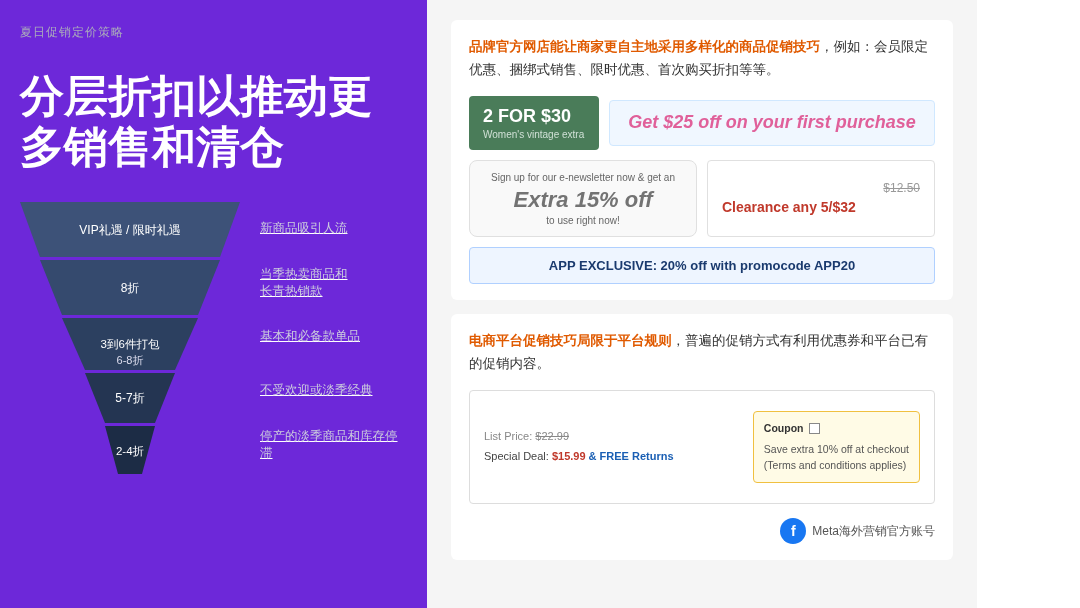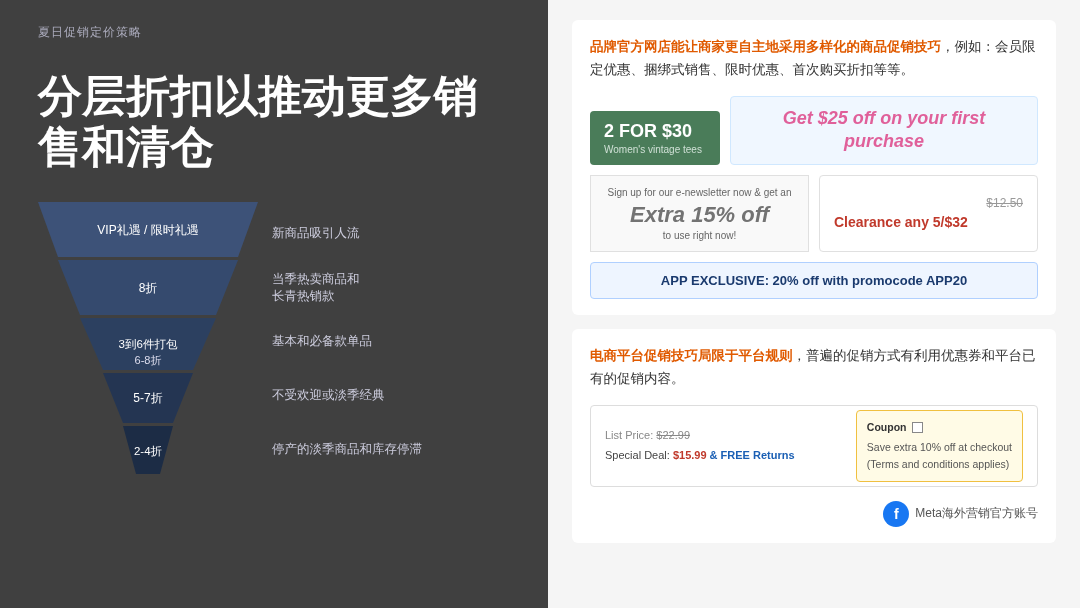--- a/index.html
+++ b/index.html
@@ -7,25 +7,25 @@
       width: 1080px;
       height: 608px;
       font-family: 'Microsoft YaHei', 'PingFang SC', Arial, sans-serif;
       background: #fff;
       overflow: hidden;
       display: flex;
     }
 
     
     .left-panel {
-      width: 548px;
+      width: 427px;
       height: 608px;
-      background: #404040;
+      background: #6d28d9;
       color: #fff;
-      padding: 24px 38px;
+      padding: 24px 20px;
       position: relative;
       flex-shrink: 0;
     }
 
     .page-label {
       font-size: 12px;
       color: #aab;
       margin-bottom: 30px;
       letter-spacing: 1px;
     }
@@ -65,21 +65,21 @@
     .brand-text .highlight {
       color: #e05a00;
       font-weight: 600;
     }
 
     
     .promo-row1 {
       display: flex;
       gap: 10px;
       margin-bottom: 10px;
-      align-items: flex-end;
+      align-items: center;
       border-radius: 9px;
     }
 
     .promo-box-green {
       background: #4a7c59;
       color: #fff;
       padding: 10px 14px;
       border-radius: 4px;
       min-width: 130px;
       flex-shrink: 0;
@@ -121,21 +121,21 @@
     
     .promo-row2 {
       display: flex;
       gap: 10px;
       align-items: stretch;
     }
 
     .promo-box-light {
       background: #f9f9f9;
       border: 1px solid #e0e0e0;
-      border-radius: 0;
+      border-radius: 8px;
       padding: 10px 14px;
       flex: 1;
       text-align: center;
     }
 
     .promo-box-light .small-top {
       font-size: 10px;
       color: #666;
       line-height: 1.4;
     }
@@ -208,21 +208,21 @@
 
     .ecommerce-text .highlight2 {
       color: #e05a00;
       font-weight: 700;
     }
 
     
     .amazon-deal-box {
       border: 1px solid #ddd;
       border-radius: 4px;
-      padding: 4px 14px;
+      padding: 20px 14px;
       display: flex;
       gap: 10px;
       align-items: center;
       background: #fff;
     }
 
     .deal-left {
       flex: 1;
       font-size: 11px;
       color: #444;
@@ -301,22 +301,23 @@
     }
 
     
     .funnel-wrap {
       margin-top: 10px;
       position: relative;
     }
 
     .funnel-and-labels {
       display: flex;
-      align-items: flex-end;
-      gap: 2px;
+      align-items: flex-start;
+      gap: 8px;
+      text-decoration: underline;
     }
 
     .funnel-svg-area {
       flex-shrink: 0;
     }
 
     .funnel-labels-area {
       display: flex;
       flex-direction: column;
       justify-content: space-between;
@@ -375,21 +376,21 @@
 <div class="right-panel">
 
   <div class="right-top">
     <div class="brand-text">
       <span class="highlight">品牌官方网店能让商家更自主地采用多样化的商品促销技巧</span><span>，例如：会员限定优惠、捆绑式销售、限时优惠、首次购买折扣等等。</span>
     </div>
 
     <div class="promo-row1">
       <div class="promo-box-green">
         <span class="big-text">2 FOR $30</span>
-        <span class="sub-text">Women's vintage tees</span>
+        <span class="sub-text">Women's vintage extra</span>
       </div>
       <div class="promo-first-purchase">
         <span class="pink-text">Get $25 off on your first purchase</span>
       </div>
     </div>
 
     <div class="promo-row2">
       <div class="promo-box-light">
         <div class="small-top">Sign up for our e-newsletter now &amp; get an</div>
         <span class="extra-big">Extra 15% off</span>

